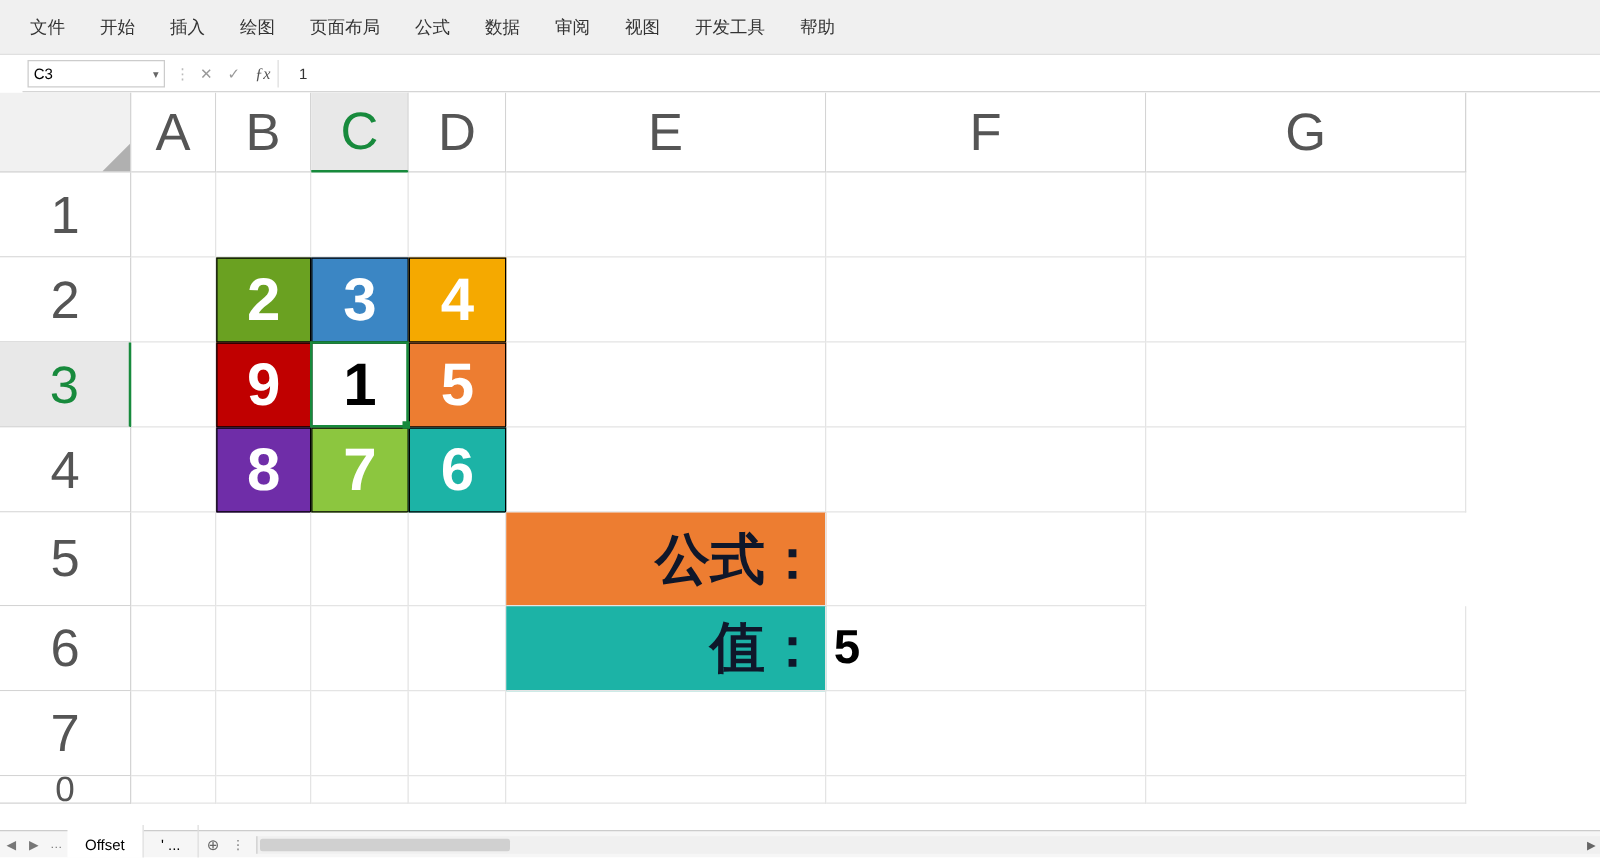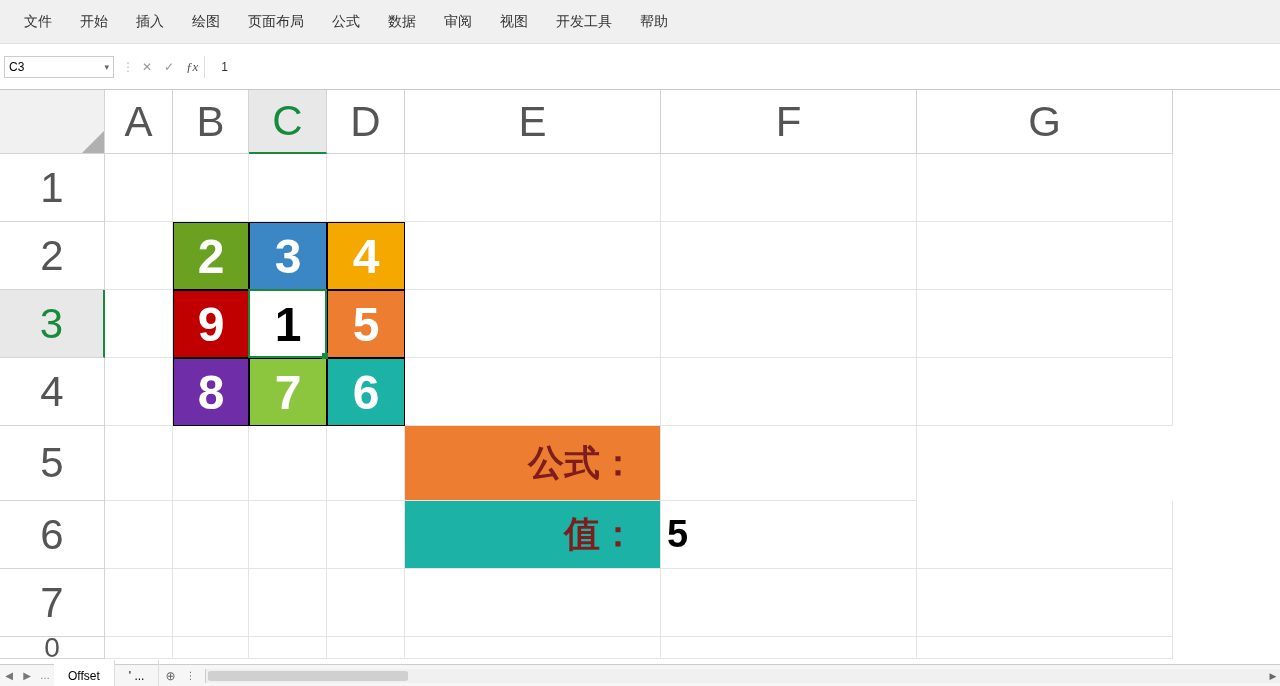--- a/index.html
+++ b/index.html
@@ -3,21 +3,21 @@
 <meta charset="utf-8">
 <style>
 * { box-sizing: border-box; margin: 0; padding: 0; }
 body { font-family: "Microsoft YaHei", Arial, sans-serif; font-size: 13px; background: #fff; width: 1280px; height: 686px; overflow: hidden; position: relative; }
 
 
 .ribbon { background: #f0f0f0; height: 44px; display: flex; align-items: center; padding: 0 10px; border-bottom: 1px solid #e0e0e0; }
 .ribbon-item { padding: 8px 14px; cursor: pointer; font-size: 14px; color: #333; }
 
 
-.fbar { height: 46px; display: flex; align-items: center; border-bottom: 1px solid #c8c8c8; background: #fff; padding: 0 4px; }
+.fbar { height: 30px; display: flex; align-items: center; border-bottom: 1px solid #c8c8c8; background: #fff; padding: 0 4px; margin-left: 18px; }
 .namebox { width: 110px; height: 22px; border: 1px solid #ccc; display: flex; align-items: center; justify-content: space-between; padding: 0 4px; font-size: 12px; }
 .namebox .chev { font-size: 9px; color: #666; }
 .fseps { display: flex; align-items: center; gap: 0; margin: 0 6px; }
 .fsep-btn { width: 22px; height: 22px; display: flex; align-items: center; justify-content: center; color: #999; font-size: 12px; }
 .fsep-dots { color: #bbb; font-size: 12px; padding: 0 2px;}
 .fx { font-style: italic; font-family: "Times New Roman", serif; font-size: 13px; color: #555; padding: 0 6px; border-right: 1px solid #ddd; height: 22px; display:flex; align-items:center;}
 .finput { flex: 1; padding: 0 10px; font-size: 12px; color: #333; }
 
 
 .grid-wrap { position: relative; height: 590px; overflow: hidden; background: #fff; }
@@ -44,21 +44,21 @@
 .blk { font-size: 48px; font-weight: bold; color:#fff; font-family: Arial, sans-serif; border: 1px solid #000;}
 .bg-green { background:#6aa121;} .bg-blue{background:#3b86c4;} .bg-yellow{background:#f5a900;}
 .bg-red{background:#c00000;} .bg-white{background:#fff; color:#000;} .bg-orange{background:#ed7d31;}
 .bg-purple{background:#6f2da8;} .bg-lime{background:#8cc63f;} .bg-teal{background:#1cb3a6;}
 
 
 .sel-outline { position:absolute; border: 2px solid #178a3c; pointer-events:none; z-index:5;}
 .sel-outline::after { content:""; position:absolute; right:-3px; bottom:-3px; width:6px; height:6px; background:#178a3c; }
 
 
-.lbl { color:#7f1d1d; font-weight:bold; font-size: 36px; display:flex; align-items:center; justify-content:flex-end; padding-right: 24px;}
+.lbl { color:#0f172a; font-weight:bold; font-size: 44px; display:flex; align-items:center; justify-content:flex-end; padding-right: 4px;}
 .lbl-orange { background:#ed7d31;} .lbl-teal{background:#1cb3a6;}
 .val-big { font-size: 38px; font-weight: 900; font-family: Arial, sans-serif; color:#000; justify-content:flex-start; padding-left: 6px; white-space:nowrap; overflow:visible; z-index:2;}
 
 
 .sheetbar { position:absolute; bottom:0; left:0; right:0; height:22px; background:#f6f6f6; border-top:1px solid #ccc; display:flex; align-items:center;}
 .navbtn { width:18px; height:22px; display:flex; align-items:center; justify-content:center; font-size:10px; color:#777; cursor:pointer;}
 .tab { height:22px; padding: 16px 14px; display:flex; align-items:center; font-size:12px; border-right:1px solid #ddd; cursor:pointer;}
 .tab.active { background:#fff; border-top: none; position:relative;}
 .tab.active::before { content:""; position:absolute; left:0; right:0; bottom:0; height:2px; background:#178a3c;}
 .addsheet { width:22px; display:flex; align-items:center; justify-content:center; color:#666; font-size:12px;}

